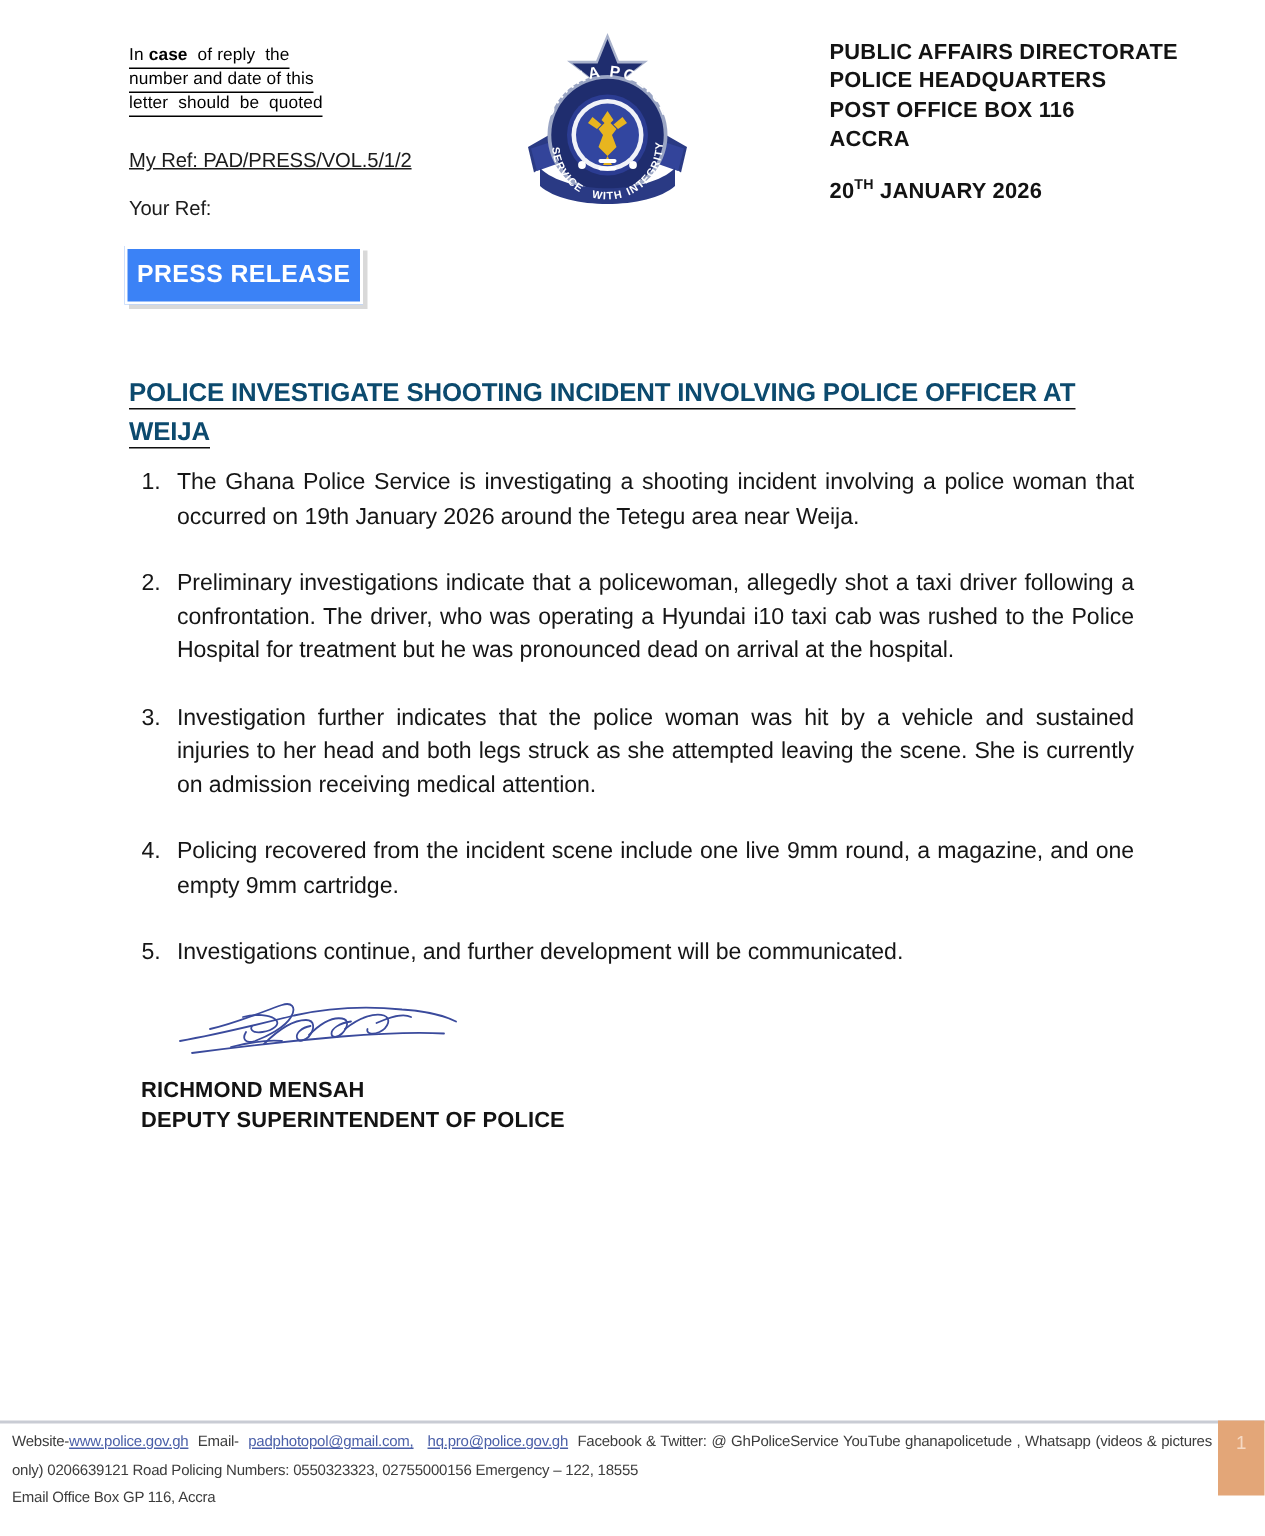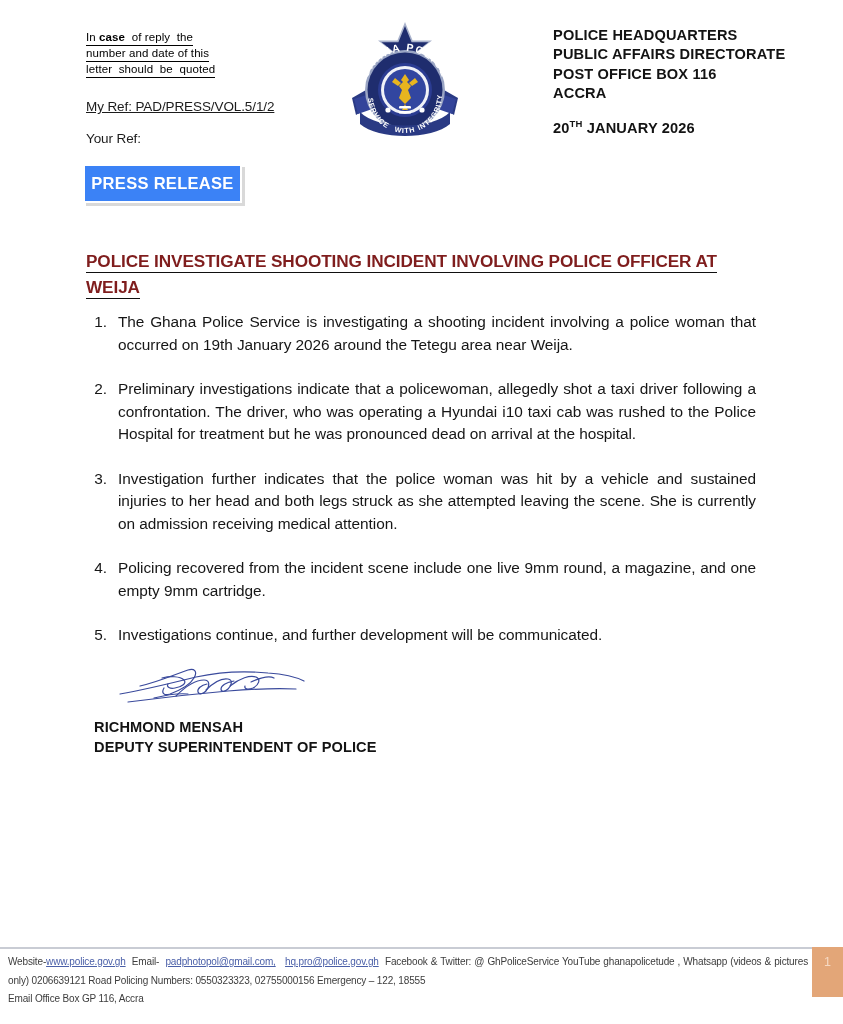--- a/index.html
+++ b/index.html
@@ -122,21 +122,21 @@
   
   .headline {
     position: absolute;
     left: 86px;
     top: 249px;
     width: 668px;
     font-weight: bold;
     font-size: 17.2px;
     line-height: 25.5px;
     letter-spacing: -0.1px;
-    color: #7f1d1d;
+    color: #0c4a6e;
   }
   .headline span {
     border-bottom: 1.6px solid #0f0f0f;
     padding-bottom: 1px;
     box-decoration-break: clone;
     -webkit-box-decoration-break: clone;
   }
 
   
   .body-list {
@@ -287,22 +287,22 @@
       <text font-family="'Liberation Sans', sans-serif" font-size="7.2" font-weight="bold" fill="#ffffff" letter-spacing="0.8">
         <textPath href="#arcBot" startOffset="50%" text-anchor="middle">WITH</textPath>
       </text>
       <text font-family="'Liberation Sans', sans-serif" font-size="7.2" font-weight="bold" fill="#ffffff" letter-spacing="0.8">
         <textPath href="#arcBot" startOffset="82%" text-anchor="middle">INTEGRITY</textPath>
       </text>
     </svg>
   </div>
 
   <div class="address">
+    <div>PUBLIC AFFAIRS DIRECTORATE</div>
     <div>POLICE HEADQUARTERS</div>
-    <div>PUBLIC AFFAIRS DIRECTORATE</div>
     <div>POST OFFICE BOX 116</div>
     <div>ACCRA</div>
   </div>
 
   <div class="date"><span>20</span><sup>TH</sup><span> JANUARY 2026</span></div>
 </div>
 
 <div class="pr-shadow"></div>
 <div class="pr-box">PRESS RELEASE</div>
 

